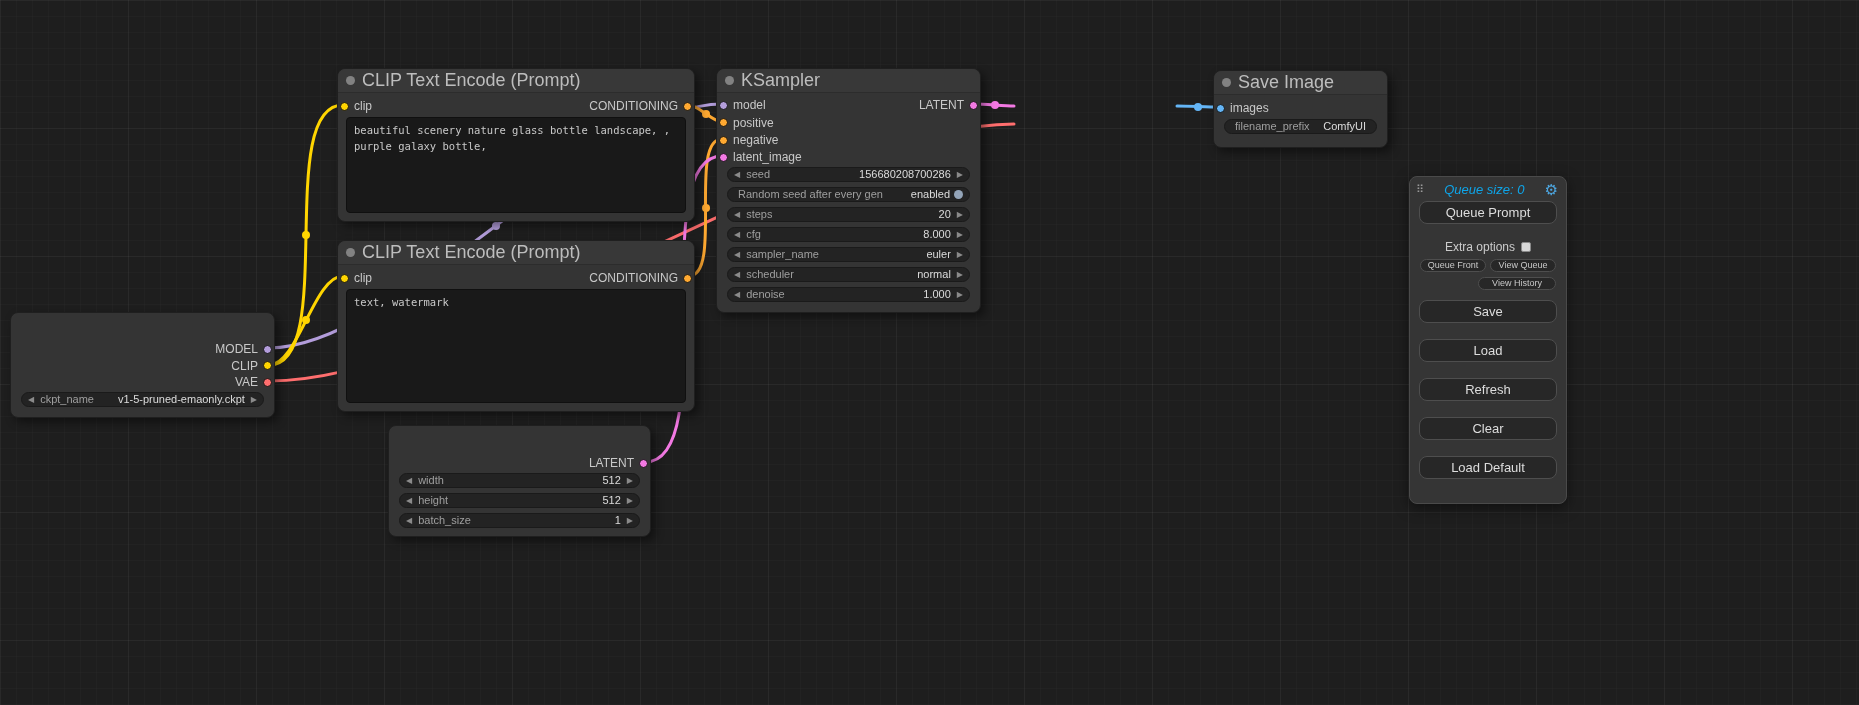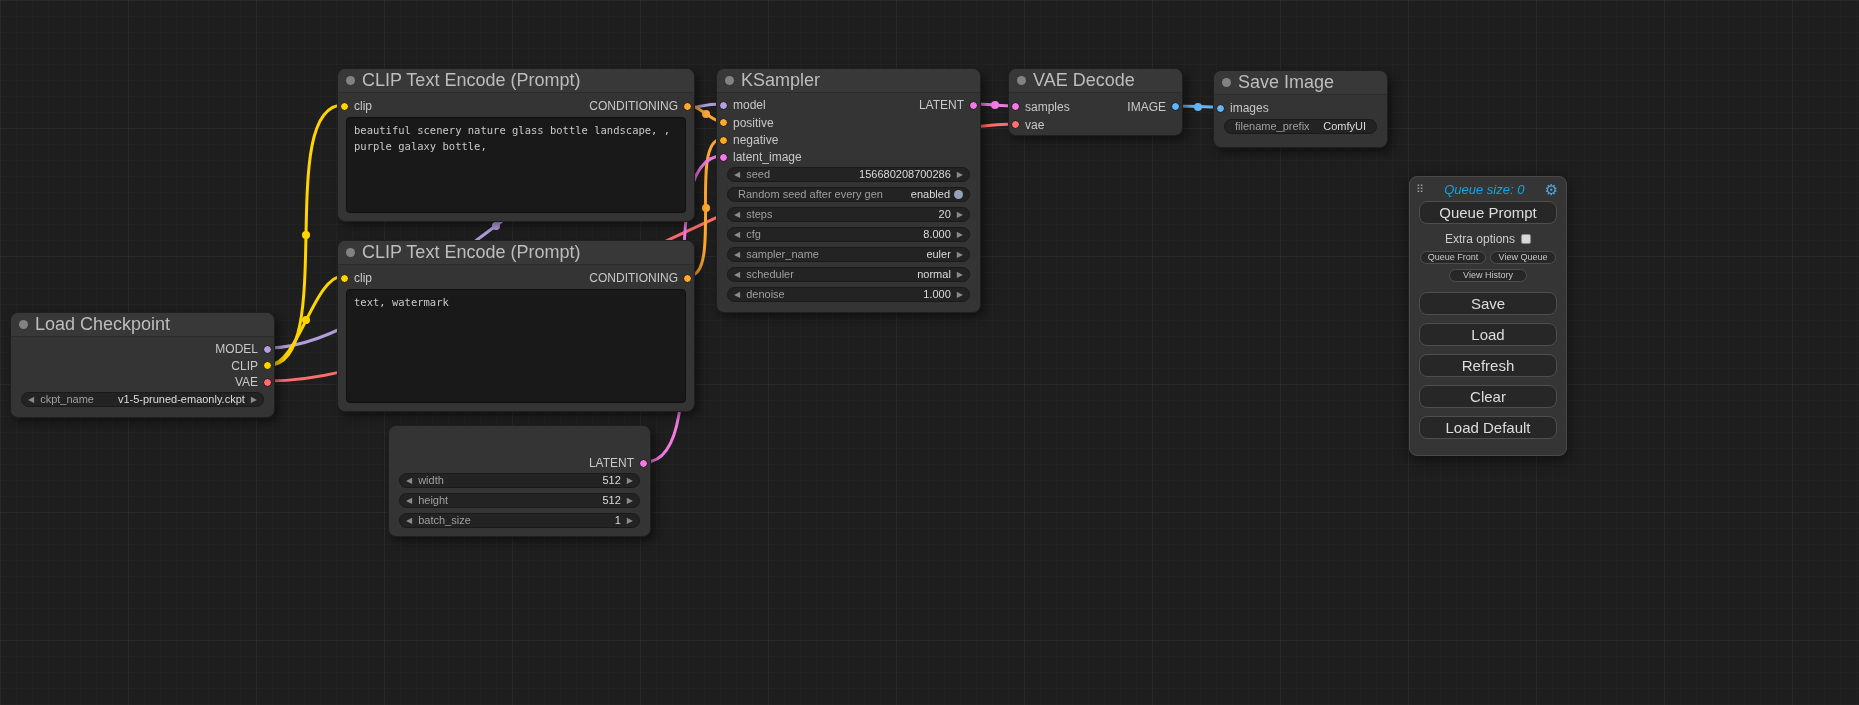--- a/index.html
+++ b/index.html
@@ -73,25 +73,25 @@
     box-shadow:0 4px 14px rgba(0,0,0,0.5); padding-bottom:8px;
   }
   .qheader { display:flex; align-items:center; height:22px; padding:2px 8px 0 6px; }
   .qdrag { color:#9a9a9a; font-size:11px; cursor:grab; }
   .qsize { flex:1; text-align:center; font-size:13px; color:#0ea5e9;font-style:italic; }
   .qgear { color:#4da6e0; font-size:15px; line-height:15px; cursor:pointer; }
   .qbtn {
     display:block; background:#272727; border:1px solid #4e4e4e; border-radius:8px;
     color:#dddddd; font-family:"Liberation Sans", sans-serif; cursor:pointer;
   }
-  .qbtn.big { width:138px; height:23px; margin:2px auto 8px auto; font-size:15px; }
+  .qbtn.big { width:138px; height:23px; margin:2px auto 16px auto; font-size:13px; }
   .qextra { display:flex; align-items:center; justify-content:center; gap:6px; margin-top:6px; height:14px; font-size:12px; color:#cccccc; }
   .qcheck { width:10px; height:10px; background:#d8d8d8; border:1px solid #8a8a8a; border-radius:2px; cursor:pointer; }
   .qrow { display:flex; gap:4px; margin:5px 10px 0 10px; }
-  .qrow.center { justify-content:center; }
+  .qrow.center { justify-content:flex-end; }
   .qbtn.small { flex:1; height:13px; font-size:9px; line-height:9px; padding:0 6px; border-radius:7px; color:#c8c8c8; }
   .qbtn.small.fixed { flex:0 0 auto; width:78px; }
   .gap { height:8px; }
 </style>
 </head>
 <body>
 
 <div class="canvas">
 
   <svg class="wires" width="1859" height="705" viewBox="0 0 1859 705">
@@ -110,24 +110,20 @@
     <circle cx="306" cy="320" r="4" fill="#FFD500"></circle>
     <circle cx="642" cy="253" r="4" fill="#FF6E6E"></circle>
     <circle cx="706" cy="114" r="4" fill="#FFA931"></circle>
     <circle cx="706" cy="208" r="4" fill="#FFA931"></circle>
     <circle cx="684" cy="309" r="4" fill="#F379E3"></circle>
     <circle cx="995" cy="105" r="4" fill="#F379E3"></circle>
     <circle cx="1198" cy="107" r="4" fill="#64B5F6"></circle>
   </svg>
 
   <div class="node" style="left:10px; top:312px; width:265px; height:106px;">
-    <div class="node-title">
-      <span class="tdot"></span>
-      <span>Load Checkpoint</span>
-    </div>
     <span class="slot out" style="top:29px">MODEL</span>
     <span class="slot out" style="top:46px">CLIP</span>
     <span class="slot out" style="top:62px">VAE</span>
     <div class="port out" style="top: 32px; background: rgb(179, 157, 219);"></div>
     <div class="port out" style="top: 48px; background: rgb(255, 213, 0);"></div>
     <div class="port out" style="top: 65px; background: rgb(255, 110, 110);"></div>
     <div class="widgets" style="top:79px">
       <div class="widget">
         <span class="warrow">◀</span>
         <span class="wname">ckpt_name</span>
@@ -239,32 +235,20 @@
       </div>
       <div class="widget">
         <span class="warrow">◀</span>
         <span class="wname">denoise</span>
         <span class="wval">1.000</span>
         <span class="warrow">▶</span>
       </div>
     </div>
   </div>
 
-  <div class="node" style="left:1008px; top:68px; width:175px; height:68px;">
-    <div class="node-title">
-      <span class="tdot"></span>
-      <span>VAE Decode</span>
-    </div>
-    <span class="slot in" style="top:31px">samples</span>
-    <span class="slot in" style="top:49px">vae</span>
-    <span class="slot out" style="top:31px">IMAGE</span>
-    <div class="port in" style="top: 33px; background: rgb(243, 121, 227);"></div>
-    <div class="port in" style="top: 51px; background: rgb(255, 110, 110);"></div>
-    <div class="port out" style="top: 33px; background: rgb(100, 181, 246);"></div>
-  </div>
 
   <div class="node" style="left:1213px; top:70px; width:175px; height:78px;">
     <div class="node-title">
       <span class="tdot"></span>
       <span>Save Image</span>
     </div>
     <span class="slot in" style="top:30px">images</span>
     <div class="port in" style="top: 33px; background: rgb(100, 181, 246);"></div>
     <div class="widgets" style="top:48px">
       <div class="widget noarrow">

